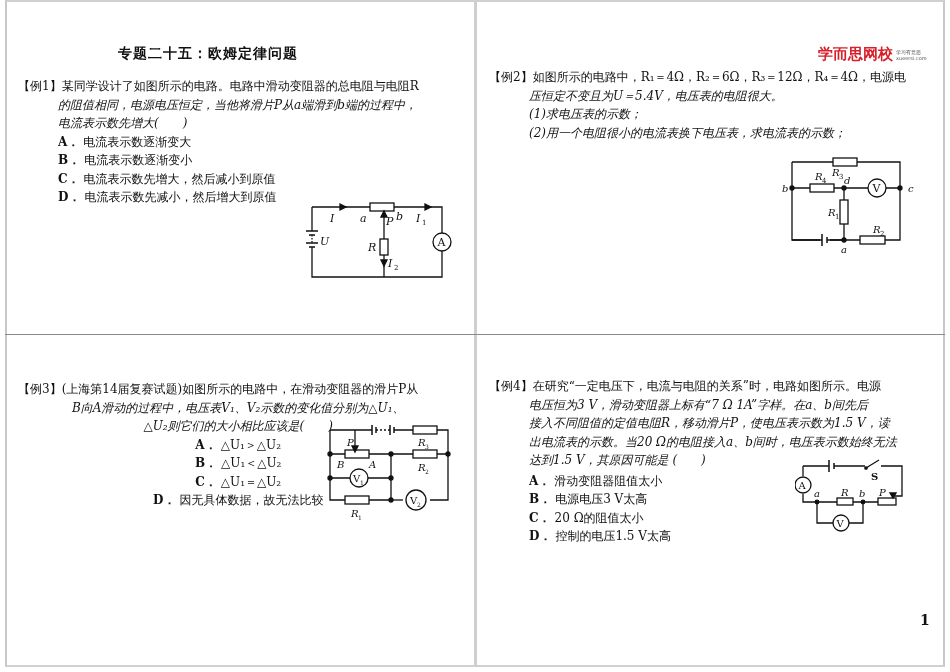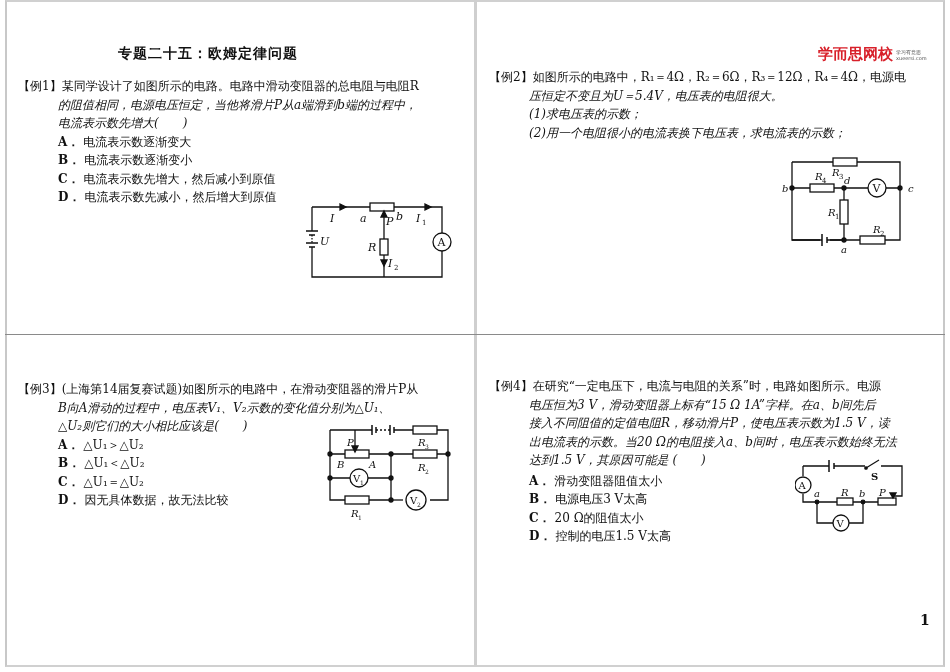--- a/index.html
+++ b/index.html
@@ -124,21 +124,21 @@
   <text x="64" y="32" font-size="10" font-style="italic" fill="#111" stroke="none">d</text>
   <text x="2" y="40" font-size="10" font-style="italic" fill="#111" stroke="none">b</text>
   <text x="128" y="40" font-size="10" font-style="italic" fill="#111" stroke="none">c</text>
   <text x="48" y="64" font-size="10" font-style="italic" fill="#111" stroke="none">R</text>
   <text x="55" y="67" font-size="7" fill="#111" stroke="none">1</text>
   <text x="93" y="81" font-size="10" font-style="italic" fill="#111" stroke="none">R</text>
   <text x="100" y="84" font-size="7" fill="#111" stroke="none">2</text>
   <text x="61" y="101" font-size="10" font-style="italic" fill="#111" stroke="none">a</text>
 </svg>
 
-<div class="q" style="left:18px; top:380px;">
+<div class="q" style="left:18px; top:380px;text-align:center;">
   <div class="line"><span class="tag">【例3】</span><span>(上海第14届复赛试题)如图所示的电路中，在滑动变阻器的滑片P从</span></div>
   <div class="line indent">B向A滑动的过程中，电压表V₁、V₂示数的变化值分别为△U₁、</div>
   <div class="line indent">△U₂则它们的大小相比应该是(　　)</div>
   <div class="line opt"><span class="ol">A．</span><span>△U₁＞△U₂</span></div>
   <div class="line opt"><span class="ol">B．</span><span>△U₁＜△U₂</span></div>
   <div class="line opt"><span class="ol">C．</span><span>△U₁＝△U₂</span></div>
   <div class="line opt"><span class="ol">D．</span><span>因无具体数据，故无法比较</span></div>
 </div>
 
 <svg class="circ" style="left:325px; top:422px;" width="135" height="100" viewBox="0 0 135 100" stroke="#111" fill="none" stroke-width="1.3">
@@ -181,21 +181,21 @@
   <text x="93" y="24" font-size="10" font-style="italic" fill="#111" stroke="none">R</text>
   <text x="100" y="27" font-size="6" fill="#111" stroke="none">3</text>
   <text x="93" y="49" font-size="10" font-style="italic" fill="#111" stroke="none">R</text>
   <text x="100" y="52" font-size="6" fill="#111" stroke="none">2</text>
   <text x="26" y="95" font-size="10" font-style="italic" fill="#111" stroke="none">R</text>
   <text x="33" y="98" font-size="6" fill="#111" stroke="none">1</text>
 </svg>
 
 <div class="q" style="left:489px; top:377px;">
   <div class="line"><span class="tag">【例4】</span><span>在研究“一定电压下，电流与电阻的关系”时，电路如图所示。电源</span></div>
-  <div class="line indent">电压恒为3 V，滑动变阻器上标有“15 Ω  1A”字样。在a、b间先后</div>
+  <div class="line indent">电压恒为3 V，滑动变阻器上标有“7 Ω  1A”字样。在a、b间先后</div>
   <div class="line indent">接入不同阻值的定值电阻R，移动滑片P，使电压表示数为1.5 V，读</div>
   <div class="line indent">出电流表的示数。当20 Ω的电阻接入a、b间时，电压表示数始终无法</div>
   <div class="line indent">达到1.5 V，其原因可能是 (　　)</div>
   <div class="line opt" style="margin-top:2px;"><span class="ol">A．</span><span>滑动变阻器阻值太小</span></div>
   <div class="line opt"><span class="ol">B．</span><span>电源电压3 V太高</span></div>
   <div class="line opt"><span class="ol">C．</span><span>20 Ω的阻值太小</span></div>
   <div class="line opt"><span class="ol">D．</span><span>控制的电压1.5 V太高</span></div>
 </div>
 
 <svg class="circ" style="left:795px; top:458px;" width="115" height="85" viewBox="0 0 115 85" stroke="#111" fill="none" stroke-width="1.3">

